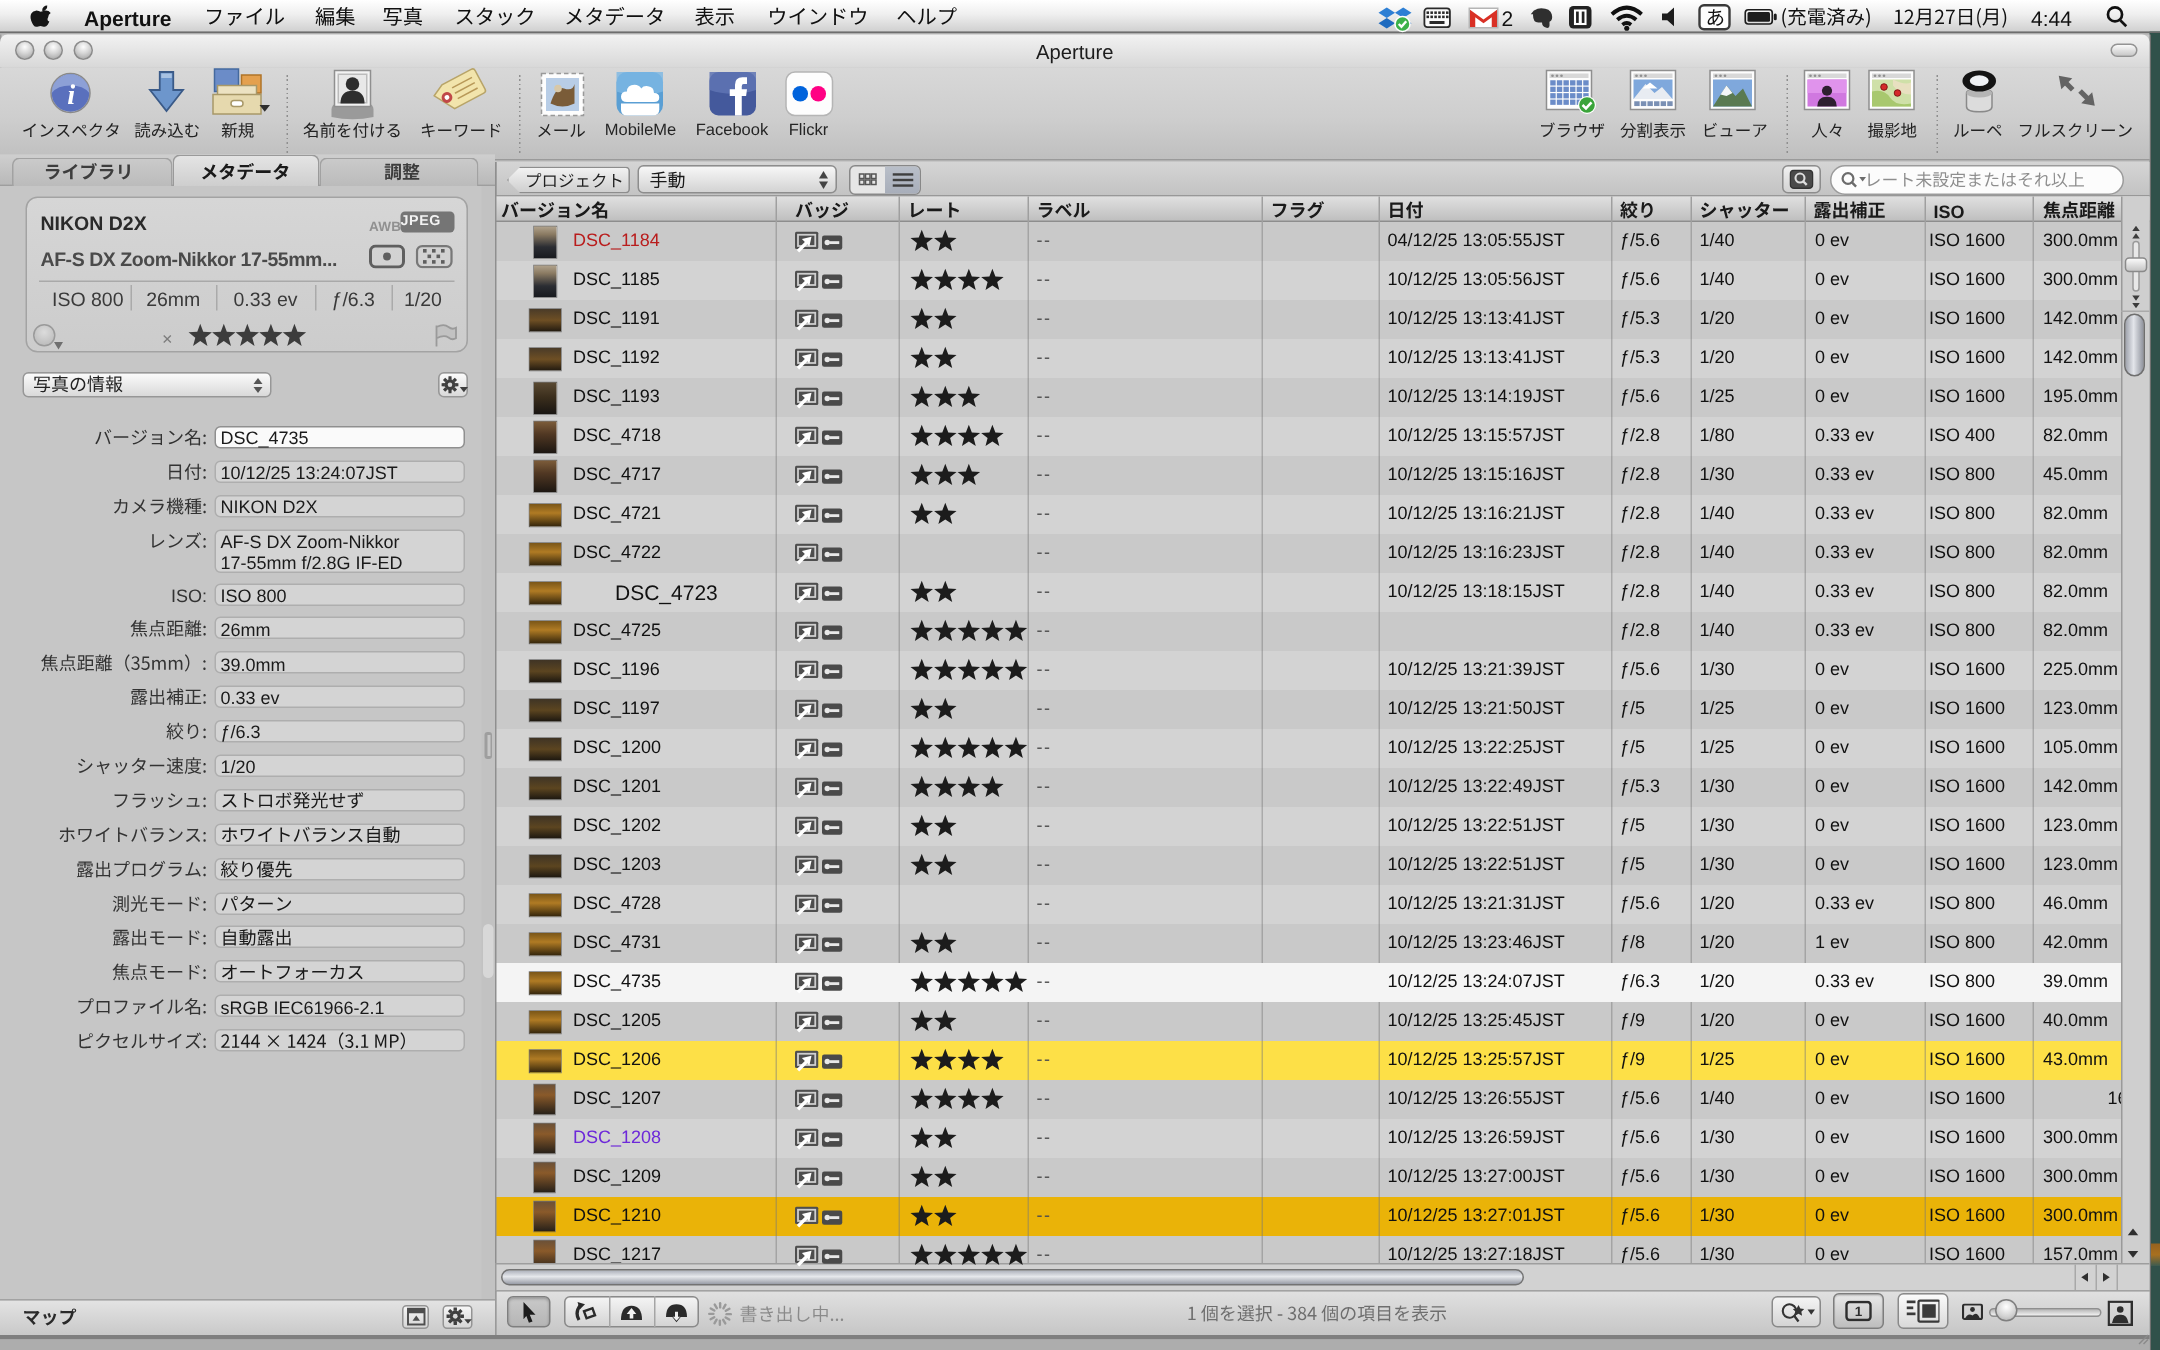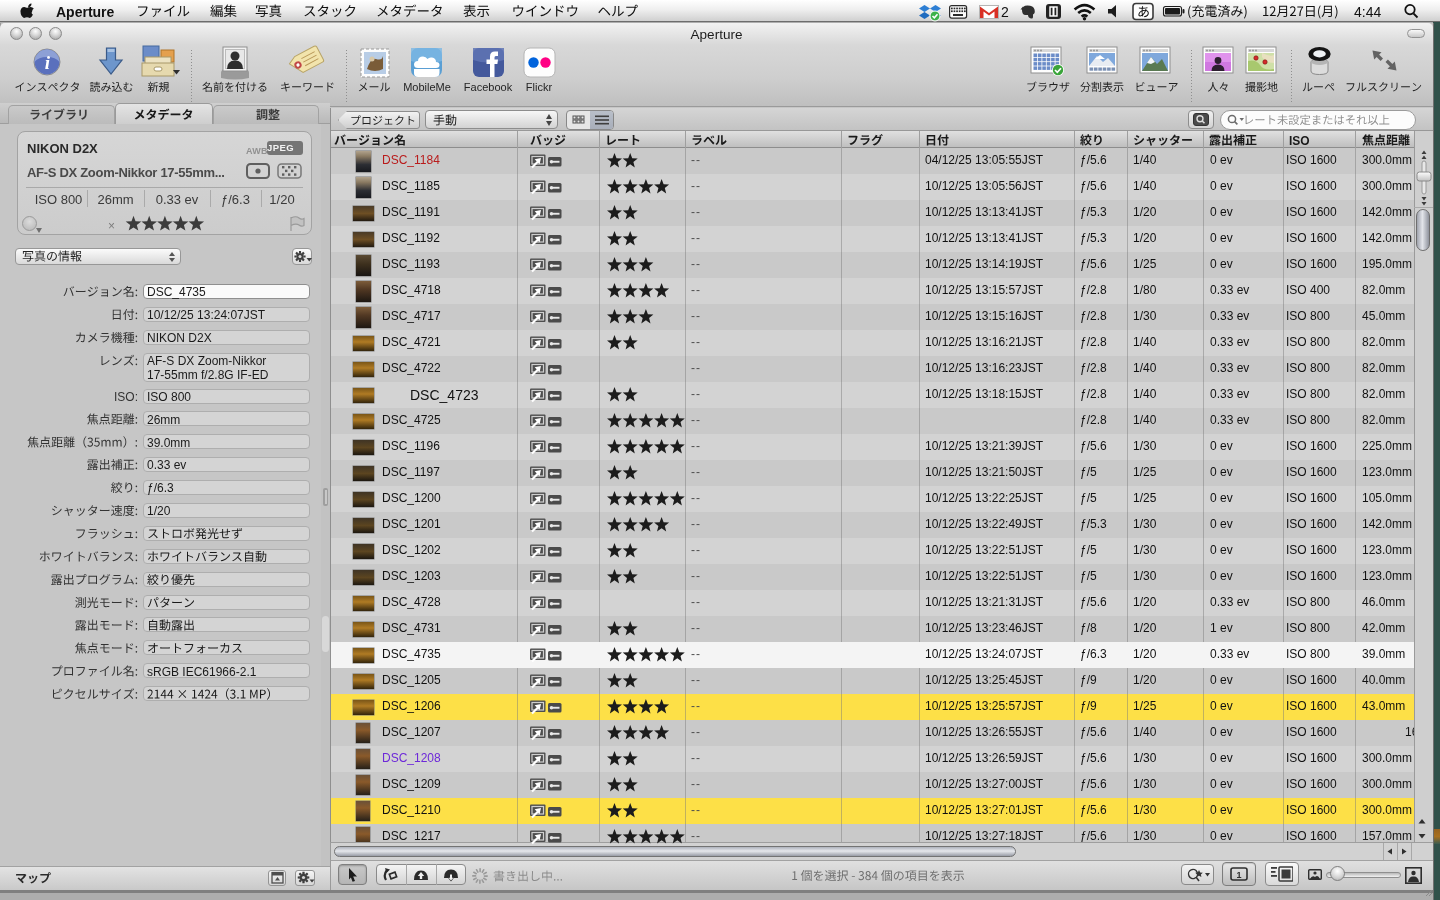--- a/index.html
+++ b/index.html
@@ -421,21 +421,21 @@
       <div class="ab" style="left:52px;top:5px;font-size:12px;color:#111;">DSC_1209</div>
       <div class="ab" style="left:361px;top:5px;font-size:12px;color:#4e4e4e;letter-spacing:1px;">--</div>
       <div class="ab" style="left:595px;top:5px;font-size:12px;color:#111;">10/12/25 13:27:00JST</div>
       <div class="ab" style="left:750px;top:5px;font-size:12px;color:#111;">ƒ/5.6</div>
       <div class="ab" style="left:803px;top:5px;font-size:12px;color:#111;">1/30</div>
       <div class="ab" style="left:880px;top:5px;font-size:12px;color:#111;">0 ev</div>
       <div class="ab" style="left:956px;top:5px;font-size:12px;color:#111;">ISO 1600</div>
       <div class="ab" style="left:1032px;top:5px;font-size:12px;color:#111;">300.0mm</div>
       <div class="ab" style="left:26px;top:3.0px;width:14px;height:20px;background:linear-gradient(180deg,#6b5138 0%,#8a5a2a 35%,#262019 100%);box-shadow:0 0 0 0.5px #777"></div>
     </div>
-    <div class="ab" style="left:0;top:650px;width:1084px;height:26px;background:#fde047;overflow:hidden">
+    <div class="ab" style="left:0;top:650px;width:1084px;height:26px;background:#eab308;overflow:hidden">
       <div class="ab" style="left:52px;top:5px;font-size:12px;color:#111;">DSC_1210</div>
       <div class="ab" style="left:361px;top:5px;font-size:12px;color:#4e4e4e;letter-spacing:1px;">--</div>
       <div class="ab" style="left:595px;top:5px;font-size:12px;color:#111;">10/12/25 13:27:01JST</div>
       <div class="ab" style="left:750px;top:5px;font-size:12px;color:#111;">ƒ/5.6</div>
       <div class="ab" style="left:803px;top:5px;font-size:12px;color:#111;">1/30</div>
       <div class="ab" style="left:880px;top:5px;font-size:12px;color:#111;">0 ev</div>
       <div class="ab" style="left:956px;top:5px;font-size:12px;color:#111;">ISO 1600</div>
       <div class="ab" style="left:1032px;top:5px;font-size:12px;color:#111;">300.0mm</div>
       <div class="ab" style="left:26px;top:3.0px;width:14px;height:20px;background:linear-gradient(180deg,#6b5138 0%,#8a5a2a 35%,#262019 100%);box-shadow:0 0 0 0.5px #777"></div>
     </div>

